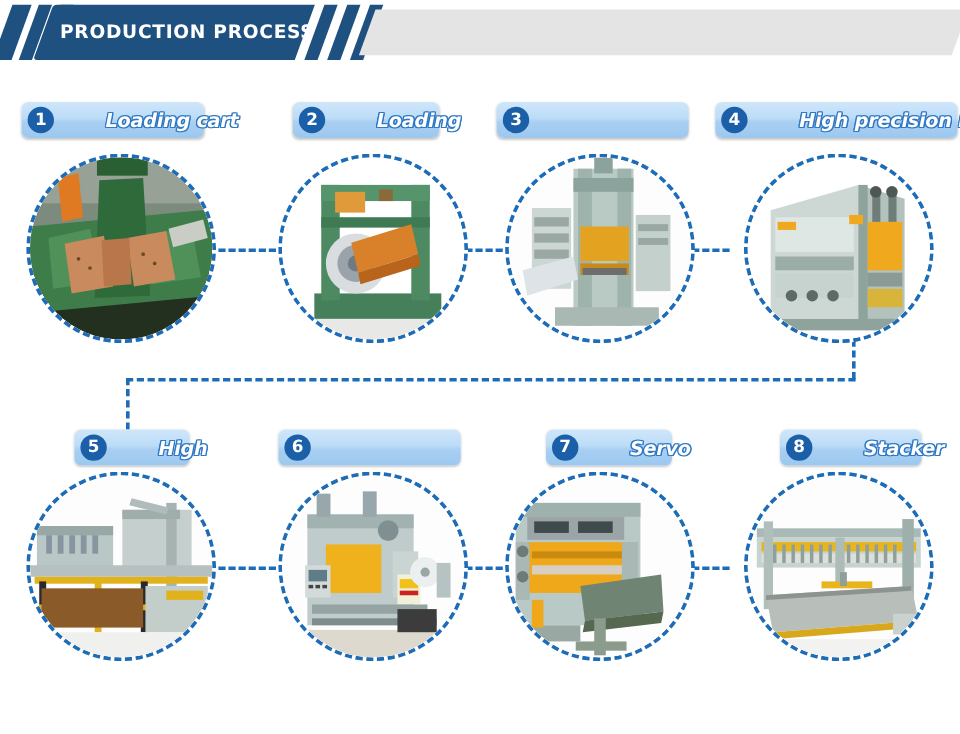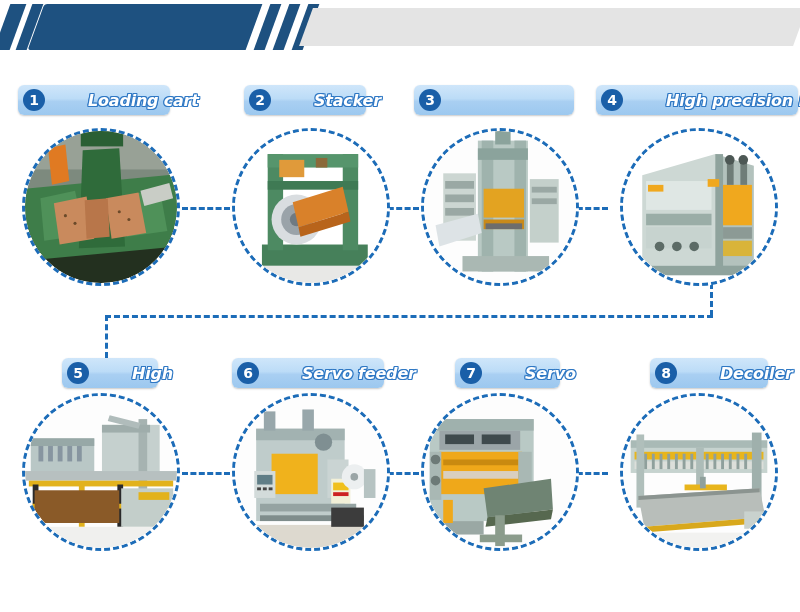--- a/index.html
+++ b/index.html
@@ -112,20 +112,21 @@
 </style>
 </head>
 <body>
 
 <div id="header-banner">
   <div class="slash" style="left:2px;"></div>
   <div class="slash thin" style="left:24px;"></div>
   <div class="slash thin" style="left:42px;"></div>
 
   <div id="banner-plate"></div>
+  <div id="banner-title">PRODUCTION PROCESS</div>
 
   <div class="slash thin" style="left:262px;"></div>
   <div class="slash thin" style="left:281px;"></div>
   <div class="slash thin" style="left:300px;"></div>
 
   <div id="banner-gray"></div>
 </div>
 
 <div class="conn-h" style="left:182px;top:207px;width:48px;"></div>
 <div class="conn-h" style="left:371px;top:207px;width:48px;"></div>
@@ -165,21 +166,21 @@
         <circle cx="98" cy="84" r="1.6" fill="#6b4a2a"></circle>
         <circle cx="108" cy="92" r="1.6" fill="#6b4a2a"></circle>
       </svg>
     </div>
   </div>
 </div>
 
 <div class="step">
   <div class="step-label" style="left:244px;top:85px;width:122px;">
     <span class="badge">2</span>
-    <span class="step-text">Stacker</span>
+    <span class="step-text">Loading</span>
   </div>
   <div class="circle" style="left:232px;top:128px;width:158px;height:158px;">
     <div class="photo">
       <svg viewBox="0 0 158 158" preserveAspectRatio="none">
         <rect width="158" height="158" fill="#ffffff"></rect>
         <rect x="28" y="118" width="110" height="24" fill="#46805a"></rect>
         <rect x="34" y="24" width="16" height="100" fill="#4d8a62"></rect>
         <rect x="112" y="24" width="16" height="100" fill="#4d8a62"></rect>
         <rect x="34" y="24" width="94" height="14" fill="#56956c"></rect>
         <rect x="34" y="52" width="94" height="9" fill="#3f7a54"></rect>
@@ -290,21 +291,20 @@
         <rect x="0" y="136" width="158" height="22" fill="#f0f0ee"></rect>
         <rect x="118" y="100" width="32" height="8" fill="#e2b21c"></rect>
       </svg>
     </div>
   </div>
 </div>
 
 <div class="step">
   <div class="step-label" style="left:232px;top:358px;width:152px;">
     <span class="badge">6</span>
-    <span class="step-text">Servo feeder</span>
   </div>
   <div class="circle" style="left:232px;top:393px;width:158px;height:158px;">
     <div class="photo">
       <svg viewBox="0 0 158 158" preserveAspectRatio="none">
         <rect width="158" height="158" fill="#fdfdfd"></rect>
         <rect x="22" y="34" width="92" height="96" fill="#bfcccb"></rect>
         <rect x="22" y="34" width="92" height="12" fill="#a2b2b1"></rect>
         <rect x="30" y="16" width="12" height="20" fill="#98a7ab"></rect>
         <rect x="70" y="14" width="12" height="22" fill="#98a7ab"></rect>
         <circle cx="92" cy="48" r="9" fill="#7f8f92"></circle>
@@ -358,21 +358,21 @@
         <rect x="6" y="130" width="56" height="14" fill="#9aa8a4"></rect>
         <rect x="20" y="108" width="10" height="24" fill="#efa81a"></rect>
       </svg>
     </div>
   </div>
 </div>
 
 <div class="step">
   <div class="step-label" style="left:650px;top:358px;width:118px;">
     <span class="badge">8</span>
-    <span class="step-text">Decoiler</span>
+    <span class="step-text">Stacker</span>
   </div>
   <div class="circle" style="left:620px;top:393px;width:158px;height:158px;">
     <div class="photo">
       <svg viewBox="0 0 158 158" preserveAspectRatio="none">
         <rect width="158" height="158" fill="#fdfdfd"></rect>
         <rect x="8" y="46" width="142" height="8" fill="#a9bab6"></rect>
         <rect x="8" y="54" width="142" height="26" fill="#c6d3cf"></rect>
         <rect x="12" y="58" width="134" height="8" fill="#e8b51c"></rect>
         <rect x="12" y="68" width="134" height="8" fill="#dcdfda"></rect>
         <g fill="#8fa09c">

